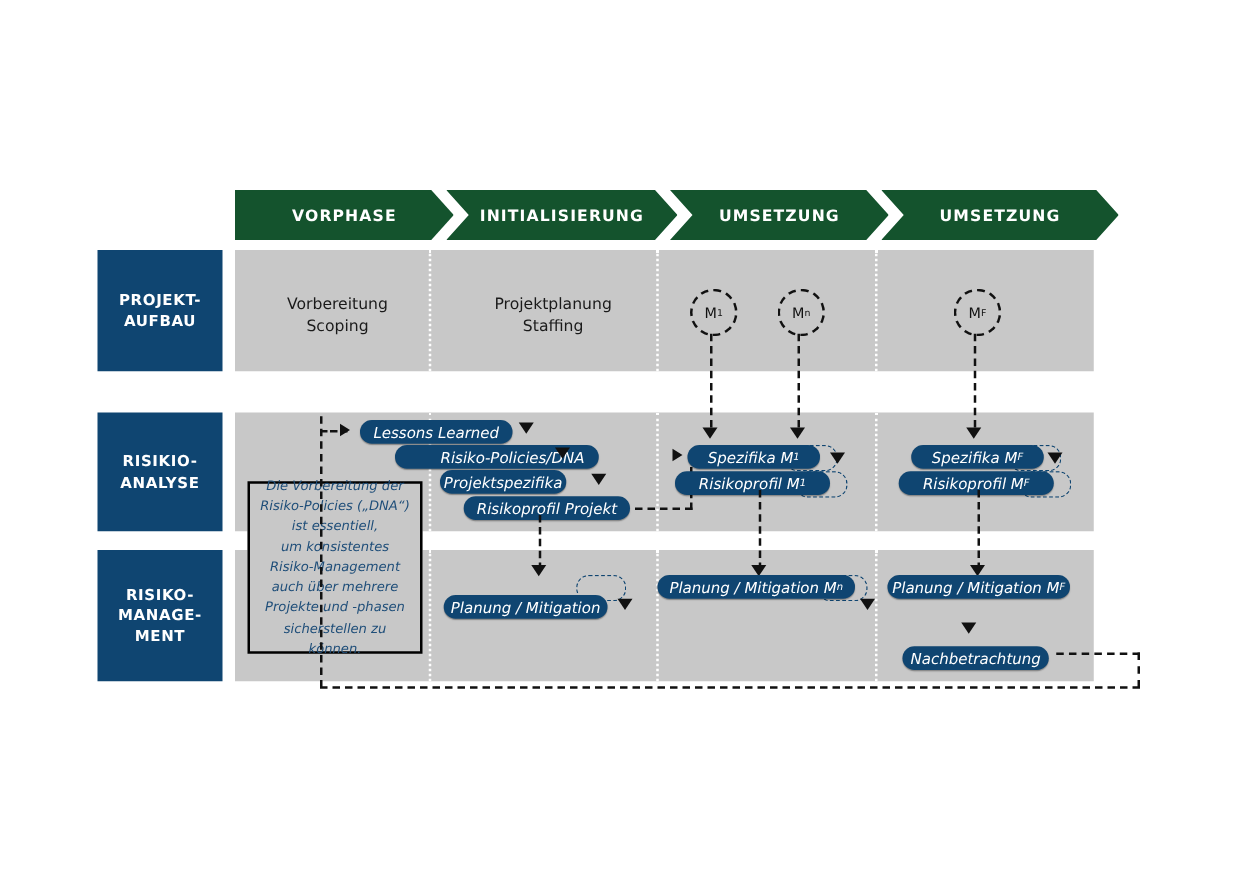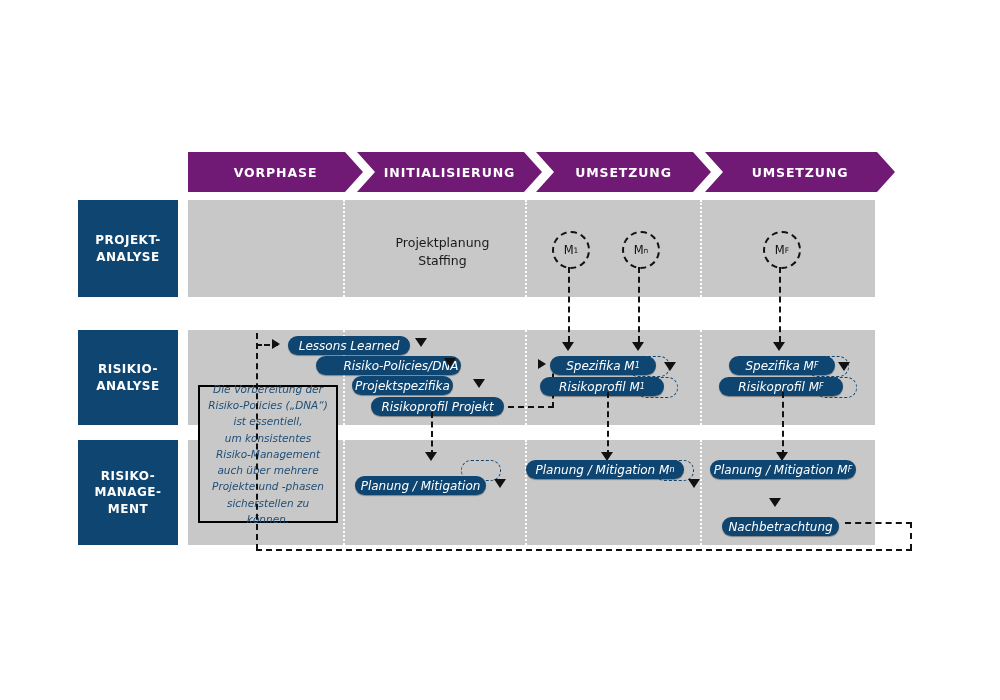--- a/index.html
+++ b/index.html
@@ -8,21 +8,21 @@
     background:#ffffff;
     font-family:"DejaVu Sans","Liberation Sans",sans-serif;
     overflow:hidden;
   }
   #stage{position:relative;width:1000px;height:700px;}
 
   
   .phase-band{position:absolute;left:188px;top:152px;height:40px;width:707px;}
   .chev{
     position:absolute;top:0;height:40px;
-    background:#701a75;
+    background:#14532d;
     display:flex;align-items:center;justify-content:center;
     color:#ffffff;font-weight:bold;font-size:12.5px;letter-spacing:.9px;
     clip-path:polygon(0 0, calc(100% - 18px) 0, 100% 50%, calc(100% - 18px) 100%, 0 100%);
   }
   .chev.first{clip-path:polygon(0 0, calc(100% - 18px) 0, 100% 50%, calc(100% - 18px) 100%, 0 100%);}
   .chev.notch{clip-path:polygon(0 0, calc(100% - 18px) 0, 100% 50%, calc(100% - 18px) 100%, 0 100%, 18px 50%);}
 
   
   .rowlabel{
     position:absolute;left:78px;width:100px;
@@ -108,21 +108,21 @@
     <div class="chev notch" style="left:348px;width:175px;">
         <span>UMSETZUNG</span>
       </div>
     <div class="chev notch" style="left:517px;width:190px;">
         <span>UMSETZUNG</span>
       </div>
   </div>
 
   <div class="rowlabel" style="top:200px;height:97px;">
       <span style="white-space:pre-line;">PROJEKT-
-ANALYSE</span>
+AUFBAU</span>
     </div>
   <div class="rowlabel" style="top:330px;height:95px;">
       <span style="white-space:pre-line;">RISIKIO-
 ANALYSE</span>
     </div>
   <div class="rowlabel" style="top:440px;height:105px;">
       <span style="white-space:pre-line;">RISIKO-
 MANAGE-
 MENT</span>
     </div>
@@ -134,20 +134,22 @@
   <div class="vsep" style="left:343px;top:200px;height:97px;"></div>
   <div class="vsep" style="left:525px;top:200px;height:97px;"></div>
   <div class="vsep" style="left:700px;top:200px;height:97px;"></div>
   <div class="vsep" style="left:343px;top:330px;height:95px;"></div>
   <div class="vsep" style="left:525px;top:330px;height:95px;"></div>
   <div class="vsep" style="left:700px;top:330px;height:95px;"></div>
   <div class="vsep" style="left:343px;top:440px;height:105px;"></div>
   <div class="vsep" style="left:525px;top:440px;height:105px;"></div>
   <div class="vsep" style="left:700px;top:440px;height:105px;"></div>
 
+  <div class="r1text" style="left:200px;top:234px;width:140px;white-space:pre-line;">Vorbereitung
+Scoping</div>
   <div class="r1text" style="left:365px;top:234px;width:155px;white-space:pre-line;">Projektplanung
 Staffing</div>
 
   <div class="ms" style="left:552px;top:231px;">
     <span>M</span>
       <sub>1</sub>
   </div>
   <div class="ms" style="left:622px;top:231px;">
     <span>M</span>
       <sub>n</sub>
@@ -162,21 +164,21 @@
   <div class="dv" style="left:638px;top:267px;height:75px;"></div>
   <div class="tri-d" style="left:632px;top:342px;"></div>
   <div class="dv" style="left:779px;top:267px;height:75px;"></div>
   <div class="tri-d" style="left:773px;top:342px;"></div>
 
   <div class="pill" style="left:288px;top:336px;width:122px;">
     <span>Lessons Learned</span>
   </div>
   <div class="tri-d" style="left:415px;top:338px;"></div>
 
-  <div class="pill" style="left:316px;top:356px;width:145px;padding-left:36px;">
+  <div class="pill" style="left:316px;top:356px;width:163px;padding-left:36px;">
     <span>Risiko-Policies/DNA</span>
   </div>
   <div class="tri-d" style="left:444px;top:358px;"></div>
 
   <div class="pill" style="left:352px;top:376px;width:101px;">
     <span>Projektspezifika</span>
   </div>
   <div class="tri-d" style="left:473px;top:379px;"></div>
 
   <div class="pill" style="left:371px;top:397px;width:133px;">

